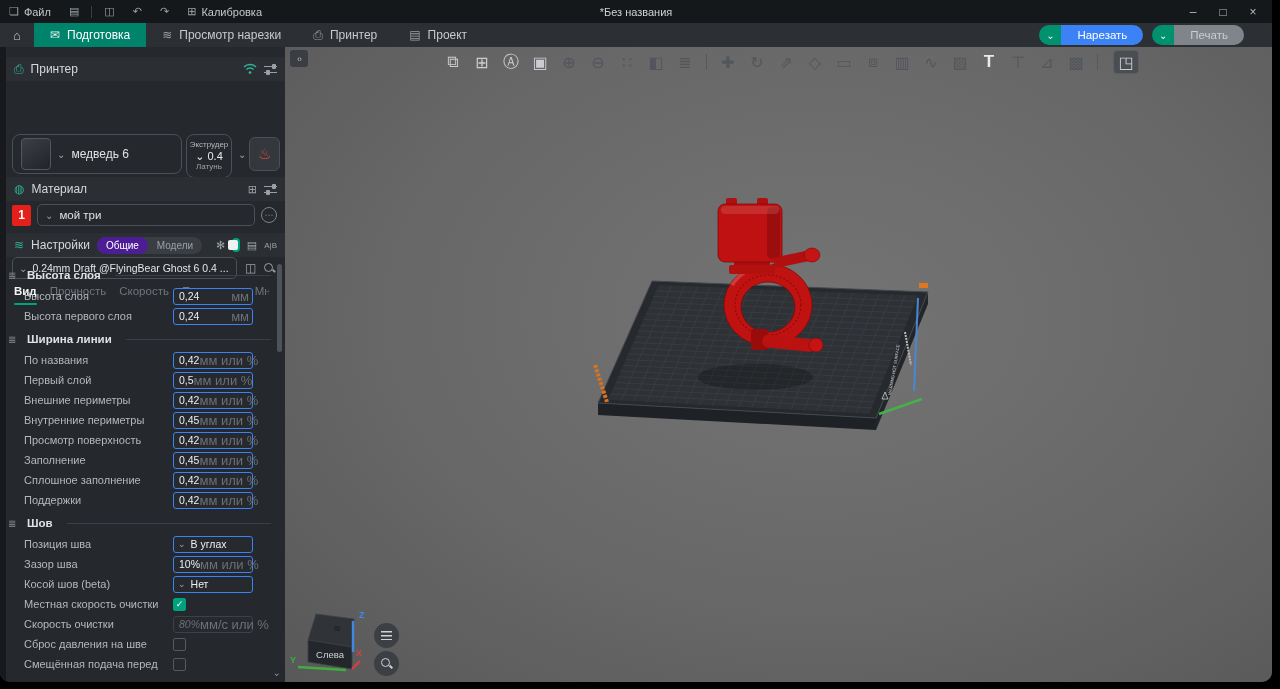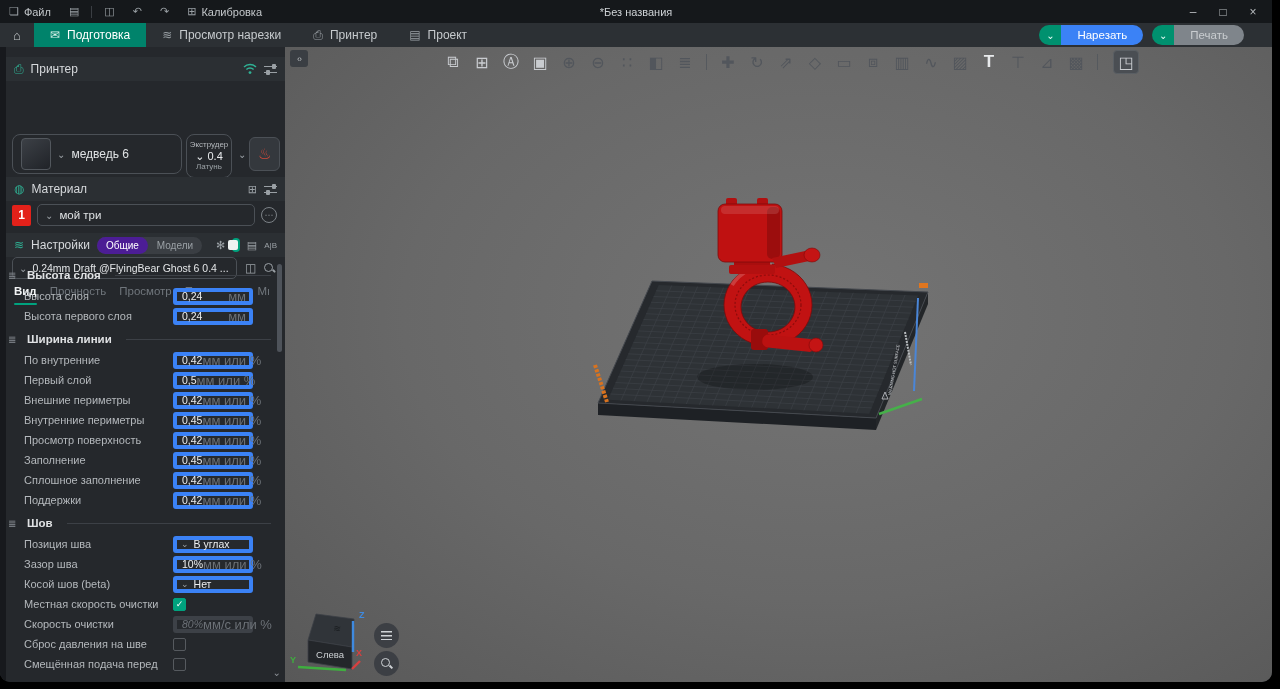--- a/index.html
+++ b/index.html
@@ -103,21 +103,21 @@
   .view-tab.active::after { content:""; position:absolute; left:0; right:0; bottom:0; height:2px;
                             background:#00A27E; border-radius:1px; }
 
   .settings-list { position:absolute; left:6px; top:215px; right:0; bottom:0; overflow:hidden; }
   .sec-header { display:flex; align-items:center; height:22px; gap:6px; padding-left:2px; margin-top:2px; }
   .sec-icon { color:#8b9096; font-size:10px; width:13px; }
   .sec-title { color:#e0e2e4; font-size:11.5px; font-weight:bold; white-space:nowrap; }
   .sec-line { flex:1; height:1px; background:#3c4046; margin:0 14px 0 8px; }
   .set-row { display:flex; align-items:center; height:20px; padding-left:18px; }
   .set-label { flex:1; color:#b4b8bc; font-size:11px; white-space:nowrap; overflow:hidden; }
-  .ctl { width:80px; min-width:80px; height:17px; border:4px solid #3b82f6; border-radius:3px;
+  .ctl { width:80px; min-width:80px; height:17px; border:1px solid #3b82f6; border-radius:3px;
          background:#26292d; display:flex; align-items:center; margin-right:32px; }
   .ctl .val { color:#eceeef; font-size:10.5px; padding-left:5px; flex:1; }
   .ctl .unit { color:#6c7177; font-size:13px; padding-right:3px; white-space:nowrap; }
   .ctl.disabled { border-color:#3d4147; }
   .ctl.disabled .val { color:#6c7177;font-style:italic; }
   .ctl.sel .chev { padding-left:4px; font-size:9px; }
   .cbx { width:13px; height:13px; border:1px solid #565a5f; border-radius:2px; background:#26292d;
          margin-right:99px; display:flex; align-items:center; justify-content:center; }
   .cbx.checked { background:#00A27E; border-color:#00A27E; color:#fff; font-size:9px; }
   .sb-scroll { position:absolute; right:3px; top:2px; width:5px; height:88px; background:#4e535a; border-radius:3px; }
@@ -291,21 +291,21 @@
         <span class="chev">⌄</span>
         <span>0.24mm Draft @FlyingBear Ghost 6 0.4 ...</span>
       </div>
       <span class="save-icon">◫</span>
       <span class="mag-icon"></span>
     </div>
 
     <div class="view-tabs" id="view-tabs">
         <span class="view-tab active">Вид</span>
         <span class="view-tab">Прочность</span>
-        <span class="view-tab">Просмотр</span>
+        <span class="view-tab">Скорость</span>
         <span class="view-tab">Поддержки</span>
         <span class="view-tab">Многоцвет</span>
       </div>
 
     <div class="settings-list" id="settings-list">
         <div class="sec-header">
           <span class="sec-icon">≣</span>
           <span class="sec-title">Высота слоя</span>
           <span class="sec-line"></span>
         </div>
@@ -322,21 +322,21 @@
             <span class="val">0,24</span>
             <span class="unit">мм</span>
           </div>
         </div>
         <div class="sec-header">
           <span class="sec-icon">≣</span>
           <span class="sec-title">Ширина линии</span>
           <span class="sec-line"></span>
         </div>
         <div class="set-row">
-          <span class="set-label">По внутренние</span>
+          <span class="set-label">По названия</span>
           <div class="ctl">
             <span class="val">0,42</span>
             <span class="unit">мм или %</span>
           </div>
         </div>
         <div class="set-row">
           <span class="set-label">Первый слой</span>
           <div class="ctl">
             <span class="val">0,5</span>
             <span class="unit">мм или %</span>

